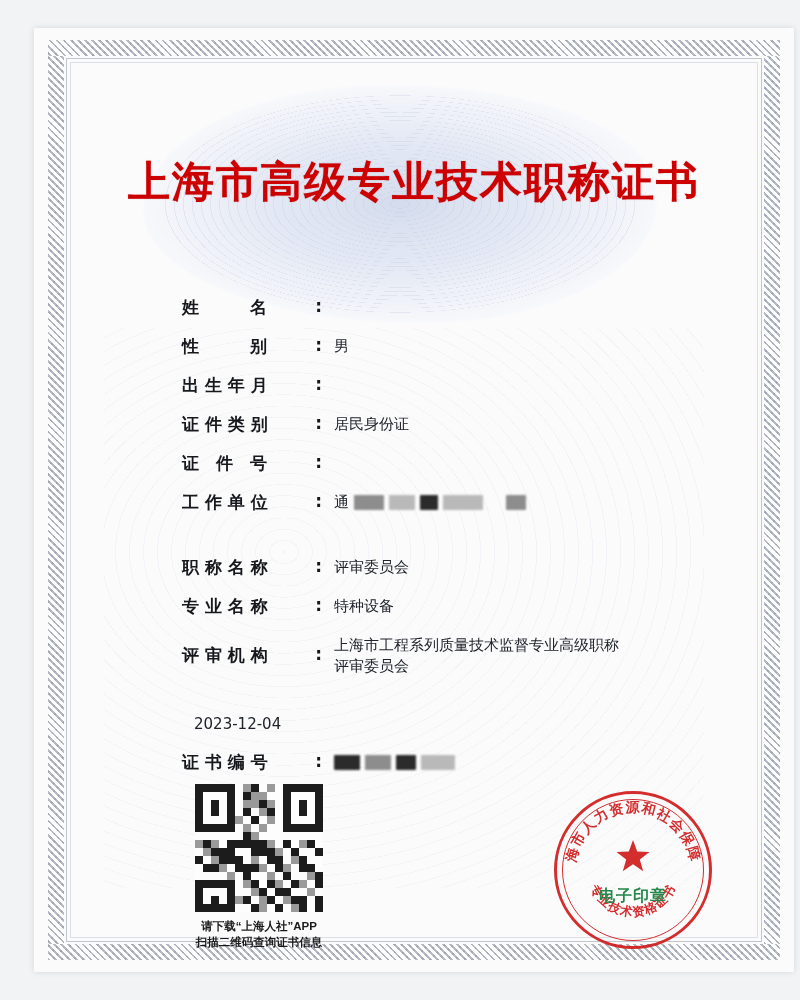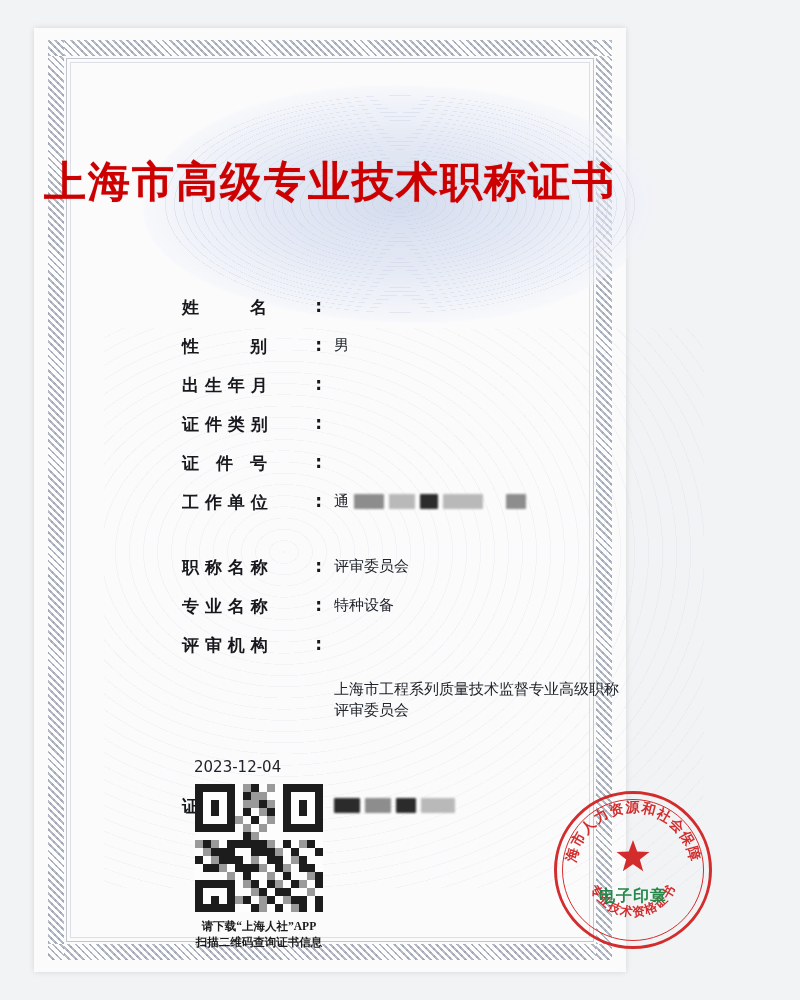--- a/index.html
+++ b/index.html
@@ -21,21 +21,21 @@
     height: 1000px;
     background: #f2f3f5;
     box-sizing: border-box;
   }
 
   
   .paper {
     position: absolute;
     left: 34px;
     top: 28px;
-    width: 592px;
+    width: 760px;
     height: 944px;
     background: #fbfbfc;
     box-shadow: 0 0 6px rgba(0,0,0,0.12);
   }
 
   
   .frame-outer {
     position: absolute;
     left: 14px;
     top: 12px;
@@ -147,21 +147,21 @@
 
   
   .fields {
     position: absolute;
     left: 148px;
     top: 268px;
     width: 470px;
   }
   .field-row {
     display: flex;
-    align-items: flex-start;
+    align-items: center;
     margin-bottom: 16px;
     min-height: 22px;
   }
   .field-label {
     width: 140px;
     flex: 0 0 140px;
     font-family: "DejaVu Sans", "Liberation Sans", sans-serif;
     font-size: 17px;
     font-weight: bold;
     color: #16181c;
@@ -186,21 +186,20 @@
     padding-left: 12px;
     line-height: 21px;
     display: flex;
     align-items: center;
     flex-wrap: wrap;
     min-height: 21px;
   }
   .field-value.multiline {
     display: block;
     padding-top: 1px;
-    margin-top: 44px;
   }
   .group-gap { height: 26px; }
   .group-gap-sm { height: 20px; }
 
   
   .redact {
     display: inline-block;
     height: 15px;
     vertical-align: middle;
     margin-right: 5px;
@@ -237,21 +236,21 @@
     height: 128px;
     display: grid;
     grid-template-columns: repeat(16, 1fr);
     grid-template-rows: repeat(16, 1fr);
   }
   .qr-cell { background: #fdfdfd; }
   .qr-cell.on { background: #1c1c1c; }
   .qr-cell.gray { background: #9a9a9a; }
   .qr-caption {
     margin-top: 6px;
-    font-family: Liberation Serif, serif;
+    font-family: Liberation Sans, sans-serif;
     font-size: 11.5px;
     color: #1a1a1a;
     line-height: 16px;
     font-weight: bold;
     white-space: nowrap;
   }
 
   
   .seal {
     position: absolute;
@@ -337,20 +336,21 @@
           <span>出 生 年 月</span>
             <span class="field-colon">:</span>
         </div>
       </div>
 
       <div class="field-row">
         <div class="field-label">
           <span>证 件 类 别</span>
             <span class="field-colon">:</span>
         </div>
+        <div class="field-value">居民身份证</div>
       </div>
 
       <div class="field-row">
         <div class="field-label">
           <span>证　件　号</span>
             <span class="field-colon">:</span>
         </div>
       </div>
 
       <div class="field-row">

